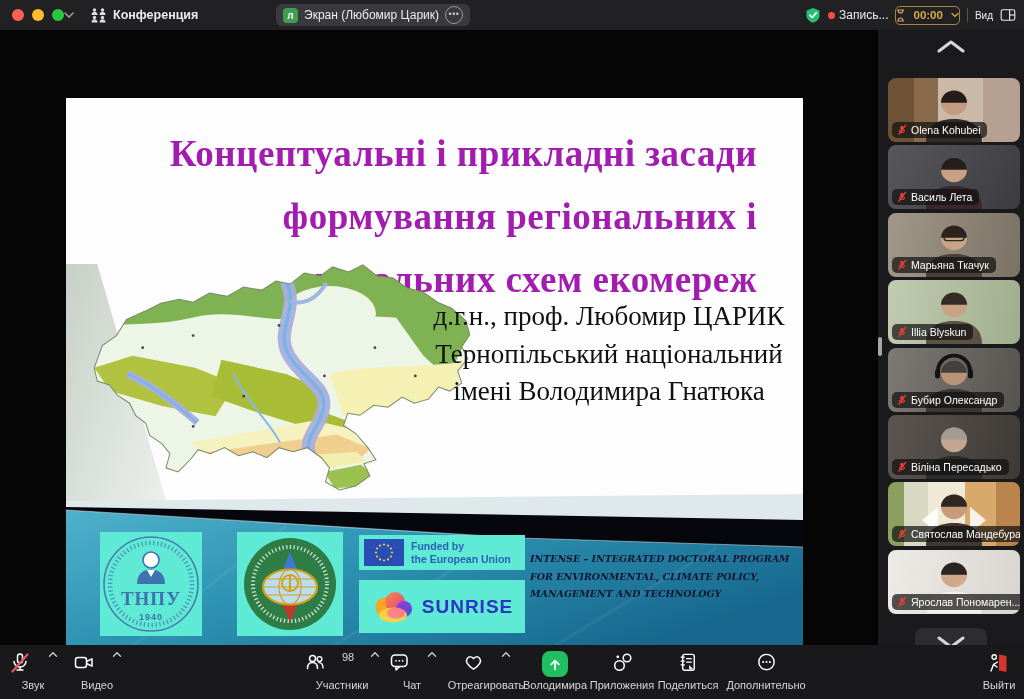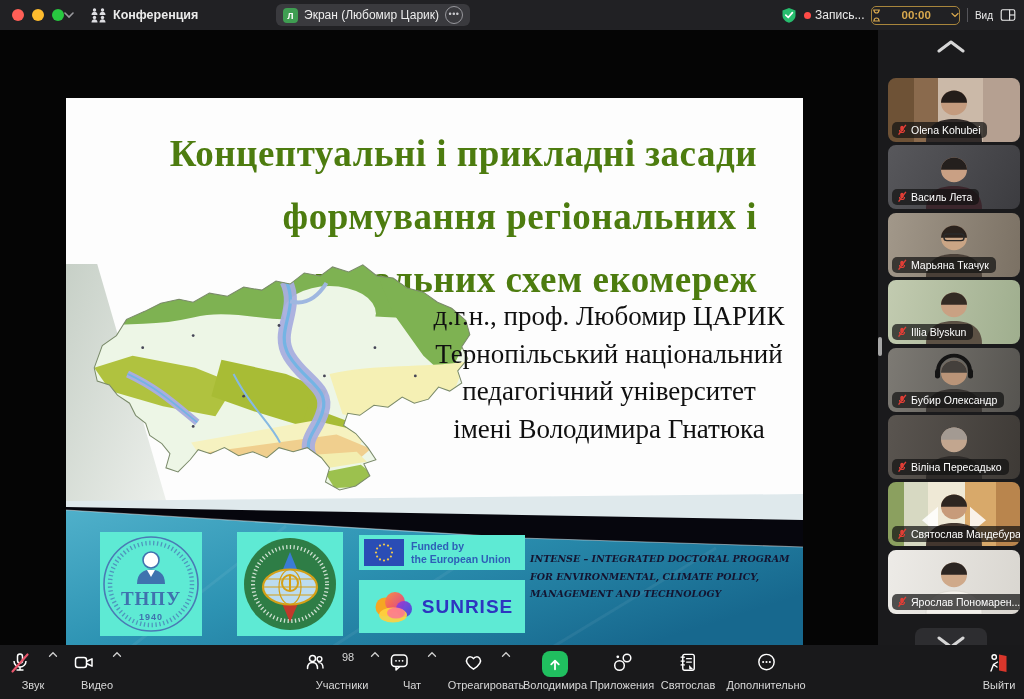--- a/index.html
+++ b/index.html
@@ -17,31 +17,31 @@
        display:flex;align-items:center;gap:6px;padding:0 7px;}
   .tab-badge{width:15px;height:15px;border-radius:4px;background:#3f9e52;color:#fff;font-size:10px;
        display:flex;align-items:center;justify-content:center;font-weight:700;}
   .tab-label{font-size:12px;color:#ededed;white-space:nowrap;}
   .tab-dots{width:16px;height:16px;border-radius:50%;border:1px solid #97979c;color:#c9c9cd;
        font-size:9px;line-height:14px;text-align:center;letter-spacing:.5px;}
   .tb-right{position:absolute;right:8px;top:0;height:30px;display:flex;align-items:center;gap:7px;}
   .rec-wrap{display:flex;align-items:center;gap:4px;}
   .rec-dot{width:7px;height:7px;border-radius:50%;background:#ff4b47;}
   .rec-label{font-size:12px;color:#ececec;}
-  .timer-pill{display:flex;align-items:center;gap:20px;height:17px;padding:0 0;border:1.5px solid #a8853c;
+  .timer-pill{display:flex;align-items:center;gap:8px;height:17px;padding:0 0;border:1.5px solid #a8853c;
        border-radius:5px;color:#d9a94e;}
   .timer-text{font-size:11.5px;font-weight:700;color:#d9a94e;}
   .tb-divider{width:1px;height:14px;background:#55555a;}
   .view-label{font-size:10px;color:#ececec;}
   
   .stage{position:absolute;left:0;top:30px;width:878px;height:615px;background:#050505;}
   .slide{position:absolute;left:66px;top:68px;width:737px;height:553px;background:#fdfdfd;overflow:hidden;}
   .slide-title{position:absolute;top:24px;right:46px;width:665px;text-align:right;
        font-family:"Liberation Serif",serif;font-weight:700;font-size:37px;line-height:63px;
-       color:#4d7c0f;letter-spacing:.5px;}
+       color:#a21caf;letter-spacing:.5px;}
   .gray-wedge{position:absolute;left:0;top:166px;width:104px;height:250px;
        background:linear-gradient(110deg,#c7d0c7,#eef1ed);
        clip-path:polygon(0 0,30% 0,100% 100%,0 100%);}
   .map-svg{position:absolute;left:6px;top:156px;width:414px;height:254px;}
   .slide-author{position:absolute;left:352px;top:200px;width:382px;text-align:center;
        font-family:"Liberation Serif",serif;font-size:27px;line-height:37.5px;color:#101010;}
   .footer-svg{position:absolute;left:0;top:388px;width:737px;height:165px;}
   .logo-card{position:absolute;background:#5eead4;}
   .card-tnpu{left:34px;top:434px;width:102px;height:104px;}
   .card-geo{left:171px;top:434px;width:106px;height:104px;}
@@ -209,21 +209,20 @@
                  L362,47 L376,53 L390,65 L394,79 L386,91 L392,103 L382,115 L386,127 L374,135 L363,131
                  L353,143 L339,147 L327,141 L313,151 L299,149 L285,159 L273,157 L269,169 L281,177 L293,191
                  L301,203 L289,207 L295,219 L281,229 L265,233 L251,225 L255,211 L247,201 L233,191 L219,195
                  L205,191 L193,201 L179,195 L165,199 L151,191 L137,197 L125,193 L117,203 L105,215 L93,211
                  L97,197 L89,187 L77,179 L73,167 L63,159 L57,147 L45,139 L37,129 L25,125 Z" fill="none" stroke="#7a8a6a" stroke-width="1"></path>
       </svg>
 
       <div class="slide-author">
         <div>д.г.н., проф. Любомир ЦАРИК</div>
         <div>Тернопільський національний</div>
-        <div>педагогічний університет</div>
         <div>імені Володимира Гнатюка</div>
       </div>
 
       <svg class="footer-svg" viewBox="0 0 737 165" preserveAspectRatio="none">
         <defs>
           <linearGradient id="tealg" x1="0" y1="0" x2="1" y2="0.6">
             <stop offset="0" stop-color="#4fb0ca"></stop>
               <stop offset="0.45" stop-color="#2d93b3"></stop>
               <stop offset="1" stop-color="#17688e"></stop>
           </linearGradient>
@@ -570,21 +569,21 @@
           <g stroke="#fff" stroke-width="1.3" stroke-linecap="round">
             <line x1="4.3" y1="6.5" x2="7.7" y2="6.5"></line>
               <line x1="4.3" y1="10.5" x2="7.7" y2="10.5"></line>
             <line x1="4.3" y1="14.5" x2="7.7" y2="14.5"></line>
             <line x1="10" y1="8" x2="15" y2="8"></line>
               <line x1="10" y1="11.5" x2="15" y2="11.5"></line>
           </g>
           <polygon points="12.5,14.5 17,19 12.8,19" fill="#fff"></polygon>
         </svg>
       </div>
-      <div class="lbl">Святослав</div>
+      <div class="lbl">Поделиться</div>
     </div>
 
     <div class="tbtn" style="left:722px;width:88px">
       <div class="row">
         <svg width="23" height="23" viewBox="0 0 24 24">
           <circle cx="12" cy="11.5" r="8" fill="none" stroke="#fff" stroke-width="1.5"></circle>
           <g fill="#fff">
               <circle cx="8.5" cy="11.5" r="1.1"></circle>
               <circle cx="12" cy="11.5" r="1.1"></circle>
               <circle cx="15.5" cy="11.5" r="1.1"></circle>

